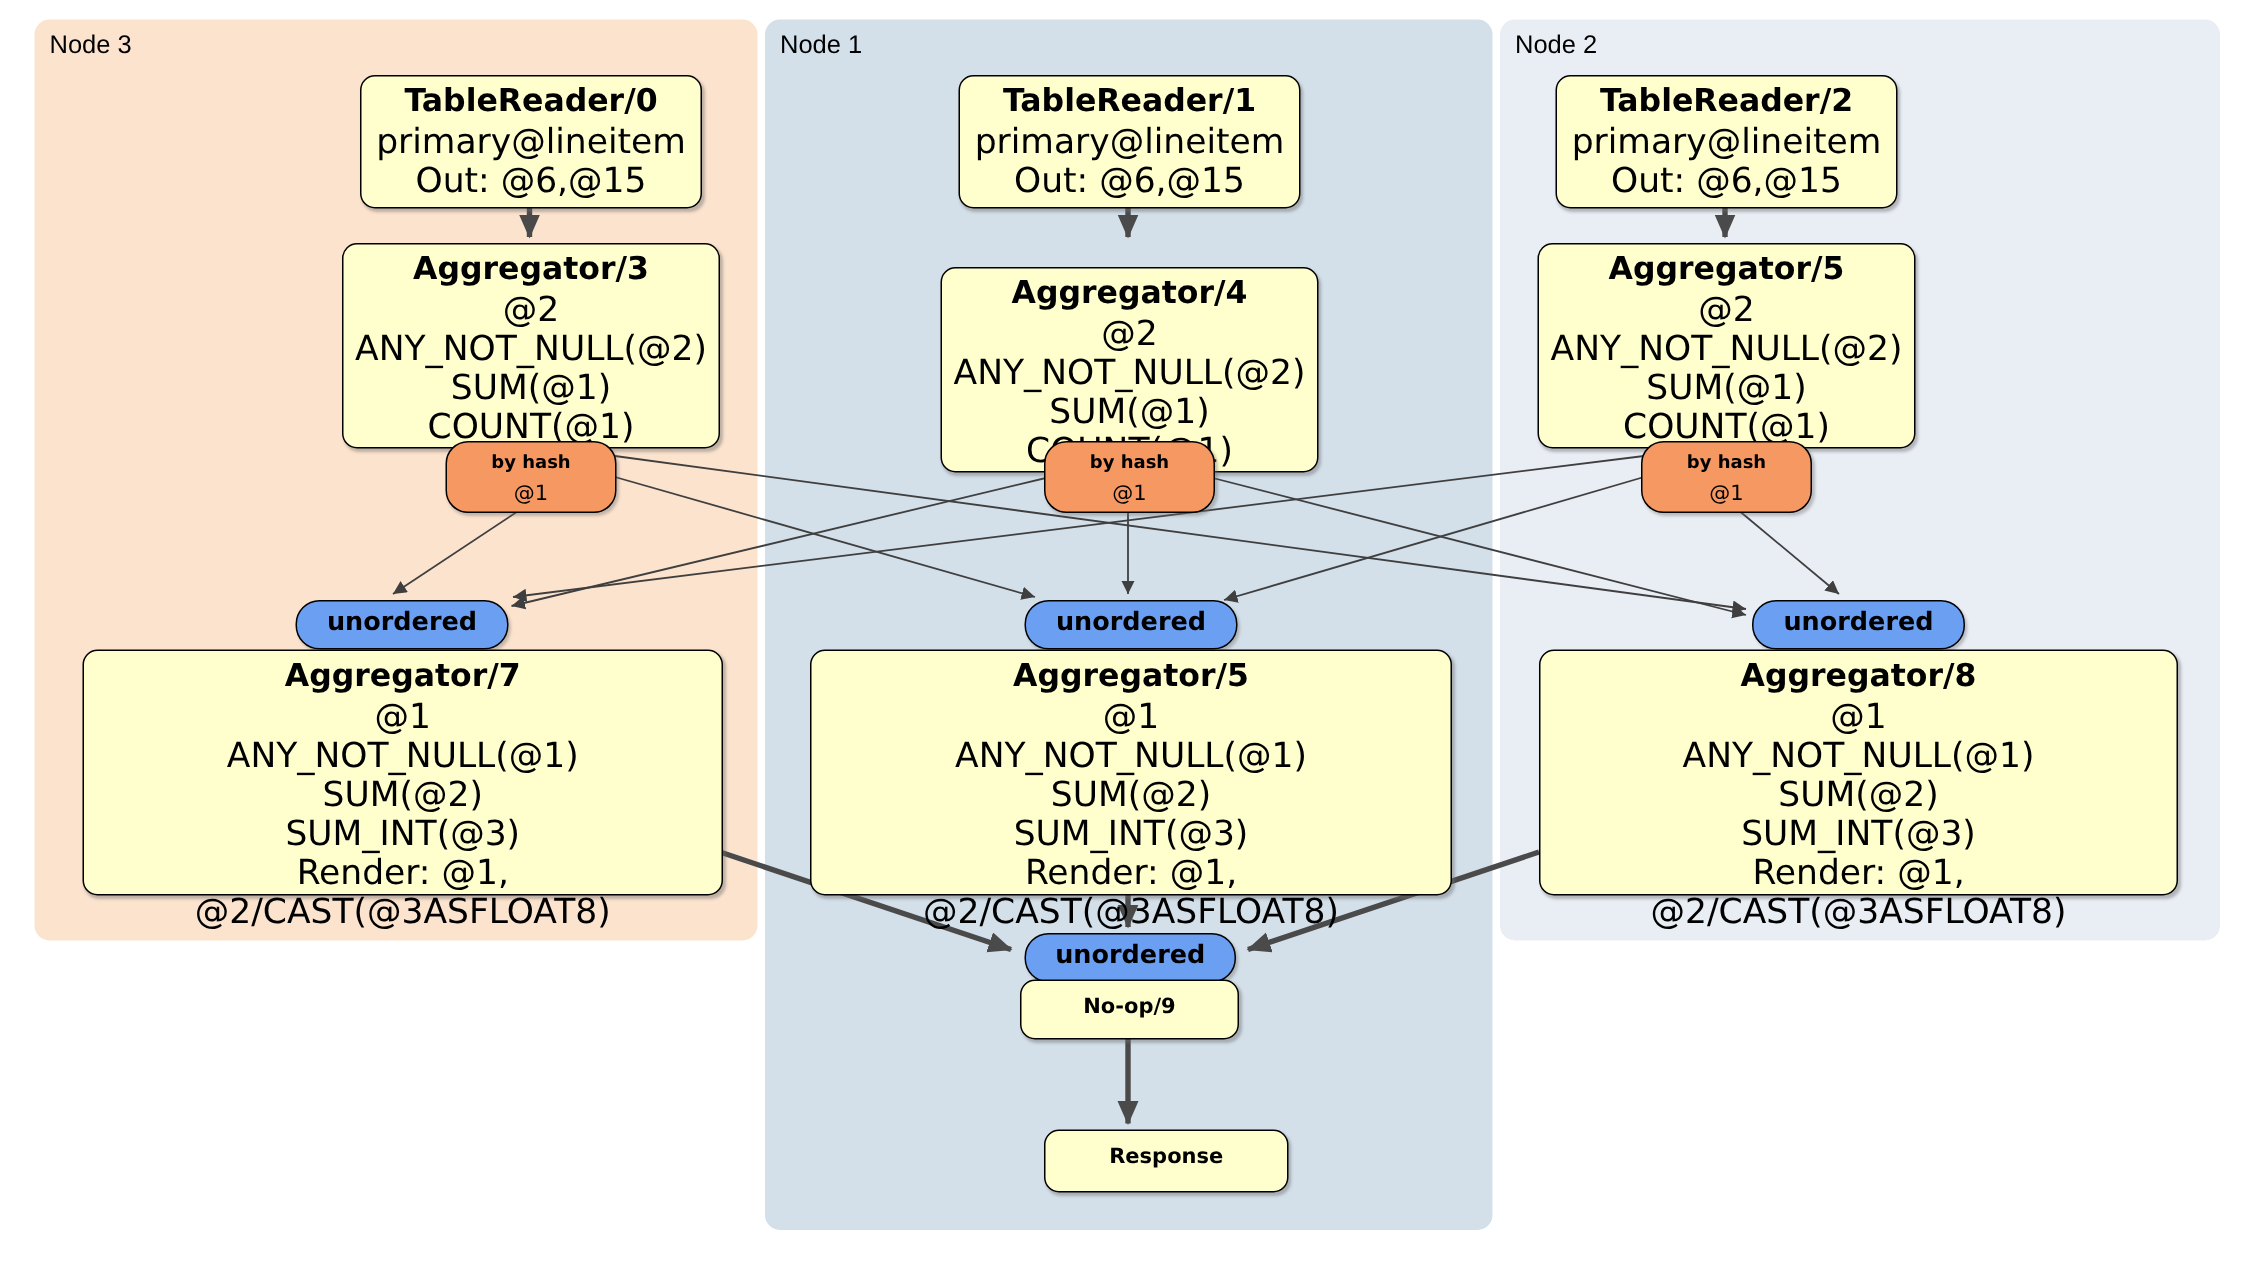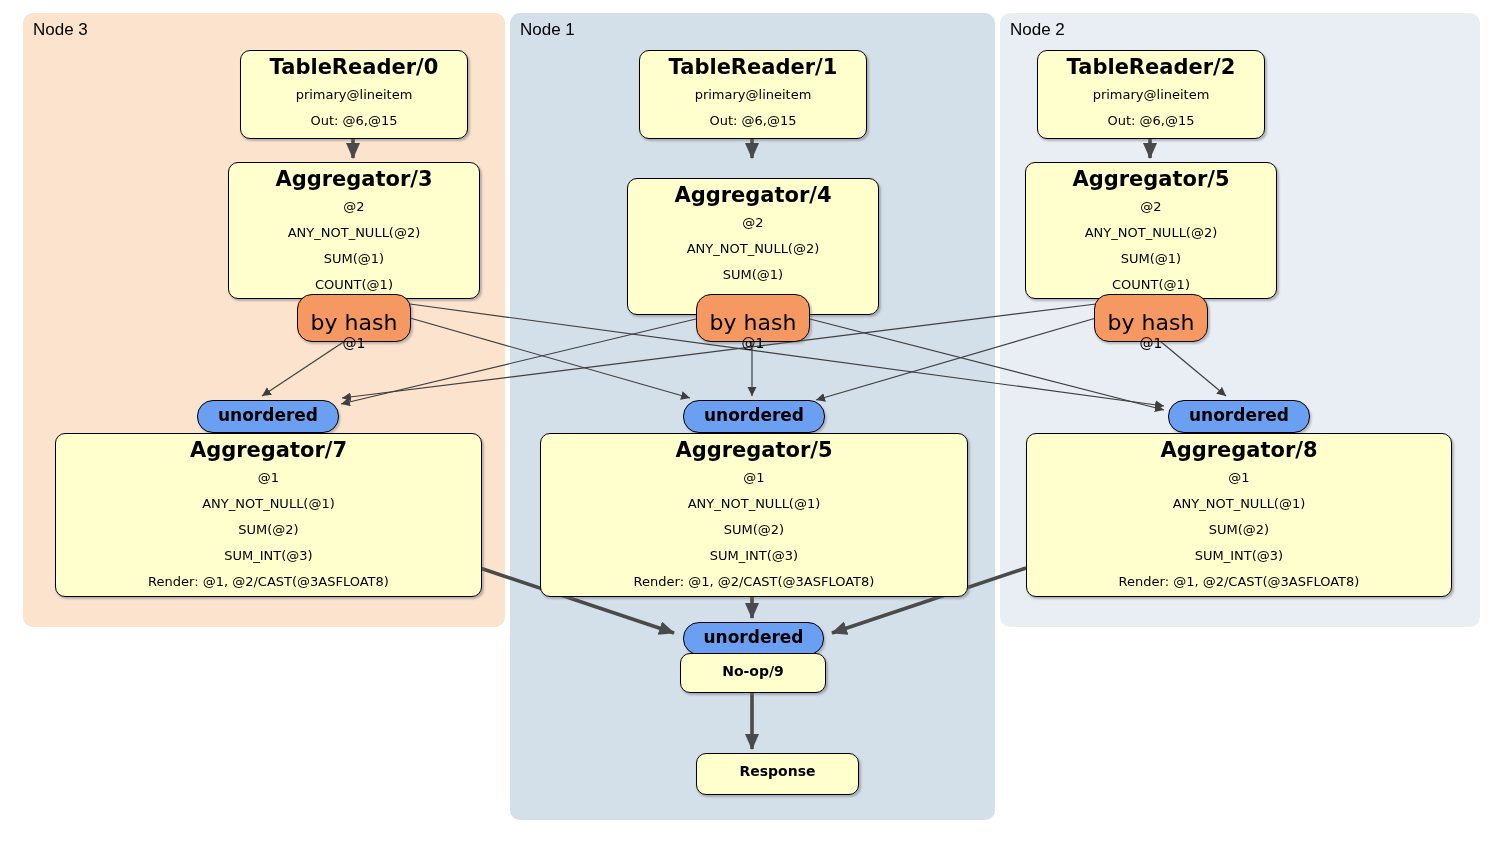--- a/index.html
+++ b/index.html
@@ -12,27 +12,27 @@
     position:absolute;font-family:"Liberation Sans",sans-serif;
     font-size:17px;line-height:20px;color:#000;z-index:3;
   }
   svg.edges{position:absolute;left:0;top:0;z-index:1;}
   .box{
     position:absolute;background:#ffffce;border:1.4px solid #000;
     border-radius:10px;text-align:center;z-index:2;
     box-shadow:1.5px 2px 2px rgba(110,110,110,.45);
   }
   .box .title{font-weight:bold;font-size:21px;line-height:30px;padding-top:1px;}
-  .box .line{font-size:13px;line-height:26px;}
+  .box .line{font-size:23px;line-height:26px;}
   .router{
     position:absolute;background:#f69862;border:1.6px solid #000;
     border-radius:15px;text-align:center;z-index:2;
     box-shadow:1.5px 2px 2px rgba(110,110,110,.4);
   }
-  .router .rlabel{font-weight:normal;font-size:22px;line-height:23px;padding-top:16px;}
+  .router .rlabel{font-weight:bold;font-size:12px;line-height:23px;padding-top:2px;}
   .router .rkey{font-size:14px;line-height:18px;}
   .sync{
     position:absolute;background:#6b9ff2;border:1.6px solid #000;
     border-radius:16px;text-align:center;font-weight:bold;
     font-size:17px;line-height:28px;z-index:2;
     box-shadow:1.5px 2px 2px rgba(110,110,110,.4);
   }
   .small-box .title{font-size:14px;line-height:34px;padding-top:0;}
 </style>
 </head>

